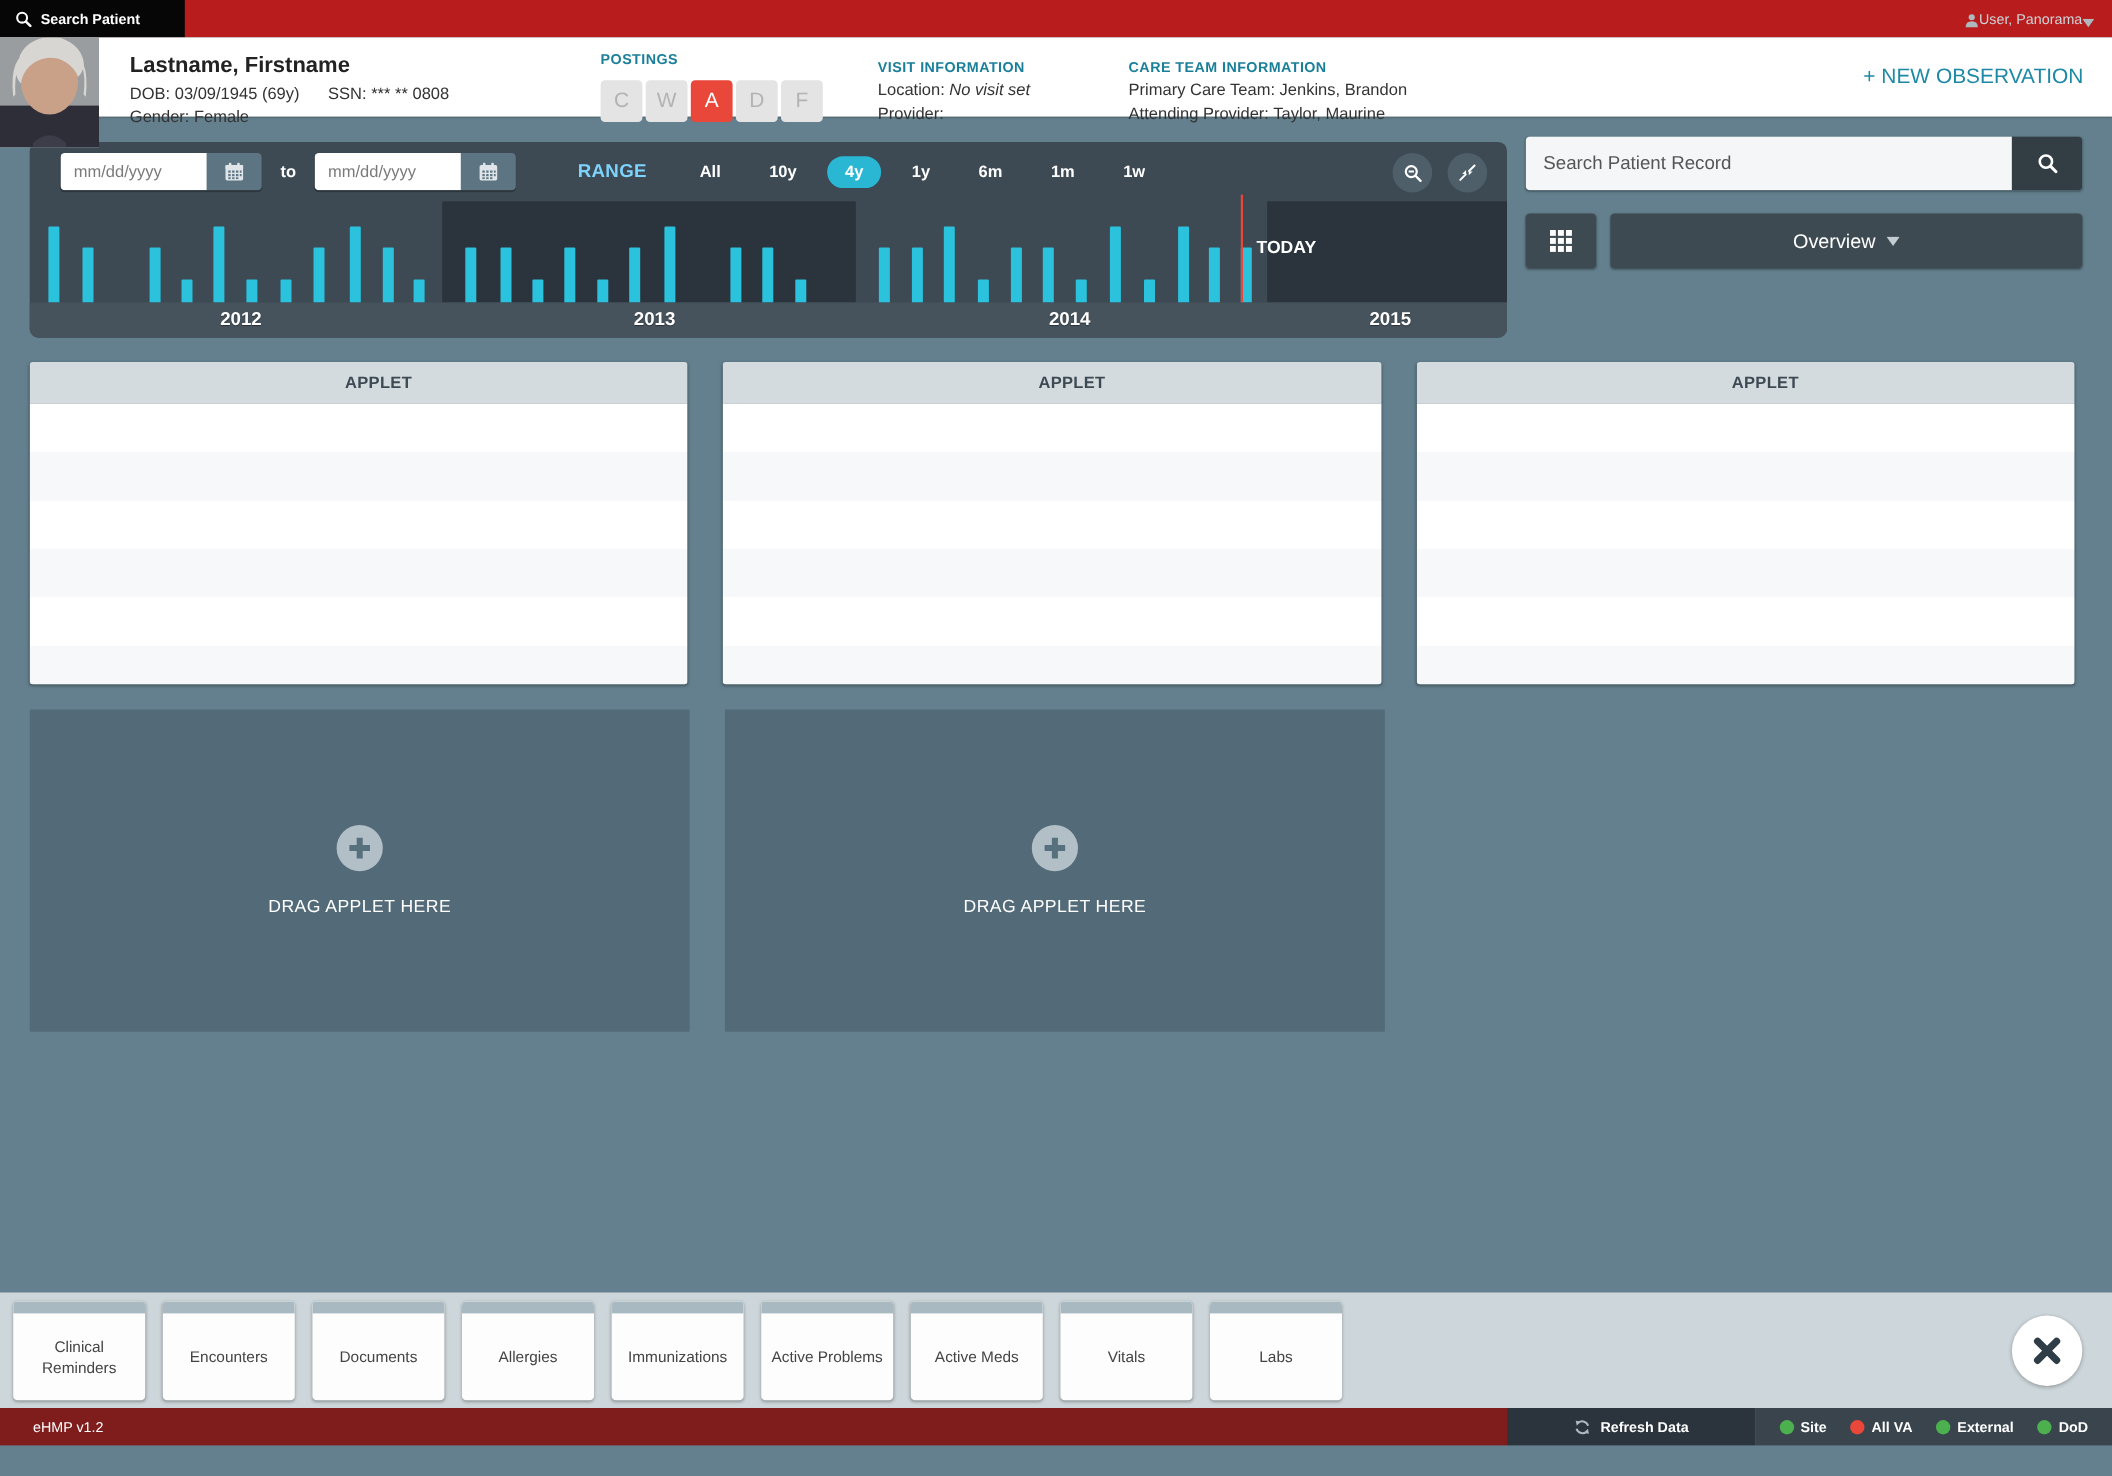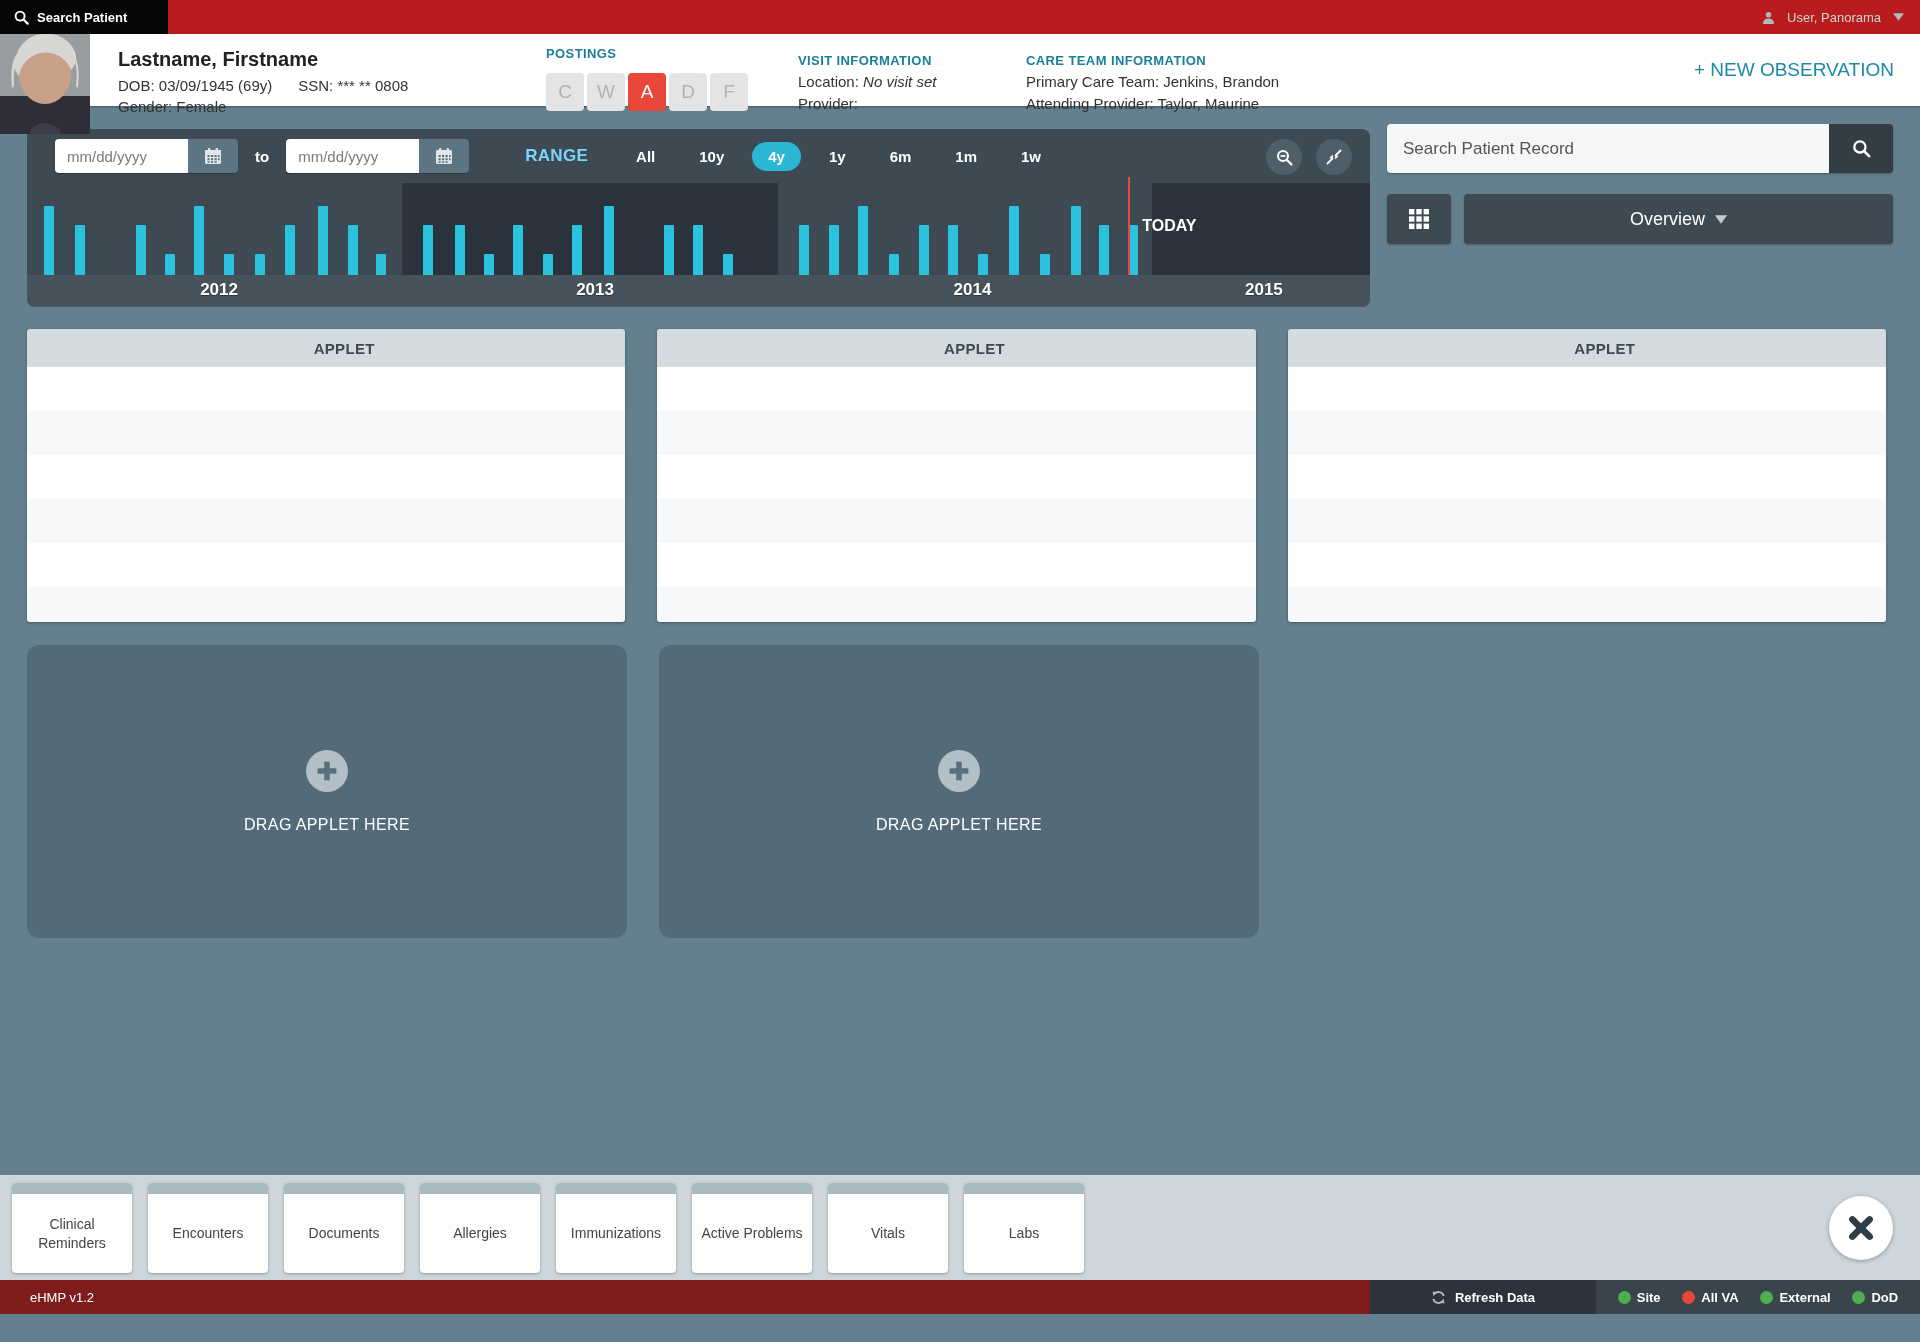--- a/index.html
+++ b/index.html
@@ -2,21 +2,21 @@
 <html><head>
 <meta charset="utf-8">
 <style>
   * { margin:0; padding:0; box-sizing:border-box; }
   html,body { width:1920px; height:1342px; overflow:hidden; }
   body { font-family:"Liberation Sans","DejaVu Sans",sans-serif; background:#64808e; position:relative; }
 
   
   .topbar { height:34px; background:#b91c1c; display:flex; align-items:center; justify-content:space-between; }
   .topbar-search { height:34px; width:168px; background:#060606; color:#fff; display:flex; align-items:center; gap:8px; padding-left:14px; font-size:13px; font-weight:bold; cursor:pointer; }
-  .user-menu { color:#ccd5da; font-size:13px; display:flex; align-items:center; gap:12px; padding-right:16px; cursor:pointer; }
+  .user-menu { color:#ccd5da; font-size:13px; display:flex; align-items:flex-end; gap:0; padding-right:16px; cursor:pointer; }
 
   
   .banner { height:72px; background:#ffffff; position:relative; box-shadow:0 1px 2px rgba(0,0,0,.35); z-index:5; }
   .photo { position:absolute; left:0; top:0; width:90px; height:100px; overflow:hidden; background:#8d9296; }
   .demo { position:absolute; left:118px; top:14px; color:#333; }
   .demo .name { font-size:20px; font-weight:bold; color:#222; }
   .demo .row2 { margin-top:6px; font-size:15px; display:flex; gap:26px; }
   .demo .row3 { margin-top:4px; font-size:15px; }
   .teal-h { color:#1a7f99; font-size:13px; font-weight:bold; letter-spacing:.4px; }
   .postings { position:absolute; left:546px; top:12px; }
@@ -65,21 +65,21 @@
   .view-btn { flex:1; background:#3e4a52; border:none; border-radius:4px; color:#fff; font-size:18px; display:flex; align-items:center; justify-content:center; gap:10px; cursor:pointer; box-shadow:0 1px 2px rgba(0,0,0,.3); }
 
   
   .applet-row { position:absolute; left:27px; top:223px; width:1859px; display:grid; grid-template-columns:1fr 1fr 1fr; gap:32px; }
   .applet { height:293px; border-radius:3px; overflow:hidden; box-shadow:0 1px 3px rgba(0,0,0,.35); }
   .applet-head { height:38px; background:#d4dbdf; color:#3d4a54; font-size:15px; font-weight:bold; display:flex; align-items:center; justify-content:center; letter-spacing:.3px;padding-left:36px; }
   .applet-body { height:260px; background:repeating-linear-gradient(180deg,#ffffff 0 44px,#f7f8f9 44px 88px); }
 
   
   .drag-row { position:absolute; left:27px; top:539px; width:1232px; display:grid; grid-template-columns:1fr 1fr; gap:32px; }
-  .drag-zone { height:293px; background:#536b78; border-radius:12px; display:flex; flex-direction:column; align-items:center; justify-content:center; gap:24px; }
+  .drag-zone { height:293px; background:#536b78; border-radius:1px; display:flex; flex-direction:column; align-items:center; justify-content:center; gap:24px; }
   .plus-circle { width:42px; height:42px; border-radius:50%; background:#b3bfc7; display:flex; align-items:center; justify-content:center; }
   .drag-label { color:#fff; font-size:16px; letter-spacing:.4px; }
 
   
   .tray { height:105px; background:#cdd6da; position:relative; display:flex; align-items:flex-start; padding:8px 0 0 12px; }
   .tray-card { width:120px; height:90px; margin-right:16px; border-radius:4px; background:#fdfdfd; box-shadow:0 1px 3px rgba(0,0,0,.3); display:flex; flex-direction:column; cursor:pointer; overflow:hidden; }
   .tray-card-top { height:11px; background:#a9b9c2; }
   .tray-card-label { flex:1; display:flex; align-items:center; justify-content:center; text-align:center; font-size:14px; color:#444; line-height:1.3; padding:2px 6px; }
   .tray-close { position:absolute; right:27px; top:50%; transform:translateY(-50%); width:64px; height:64px; border-radius:50%; background:#fff; border:none; display:flex; align-items:center; justify-content:center; cursor:pointer; box-shadow:0 1px 4px rgba(0,0,0,.3); }
 
@@ -412,20 +412,24 @@
       <div class="tray-card">
         <div class="tray-card-top"></div>
         <div class="tray-card-label">Immunizations</div>
       </div>
       <div class="tray-card">
         <div class="tray-card-top"></div>
         <div class="tray-card-label">Active Problems</div>
       </div>
       <div class="tray-card">
         <div class="tray-card-top"></div>
+        <div class="tray-card-label">Active Meds</div>
+      </div>
+      <div class="tray-card">
+        <div class="tray-card-top"></div>
         <div class="tray-card-label">Vitals</div>
       </div>
       <div class="tray-card">
         <div class="tray-card-top"></div>
         <div class="tray-card-label">Labs</div>
       </div>
     </div>
   <button class="tray-close">
     <span>
       <svg width="26" height="26" viewBox="0 0 24 24">

